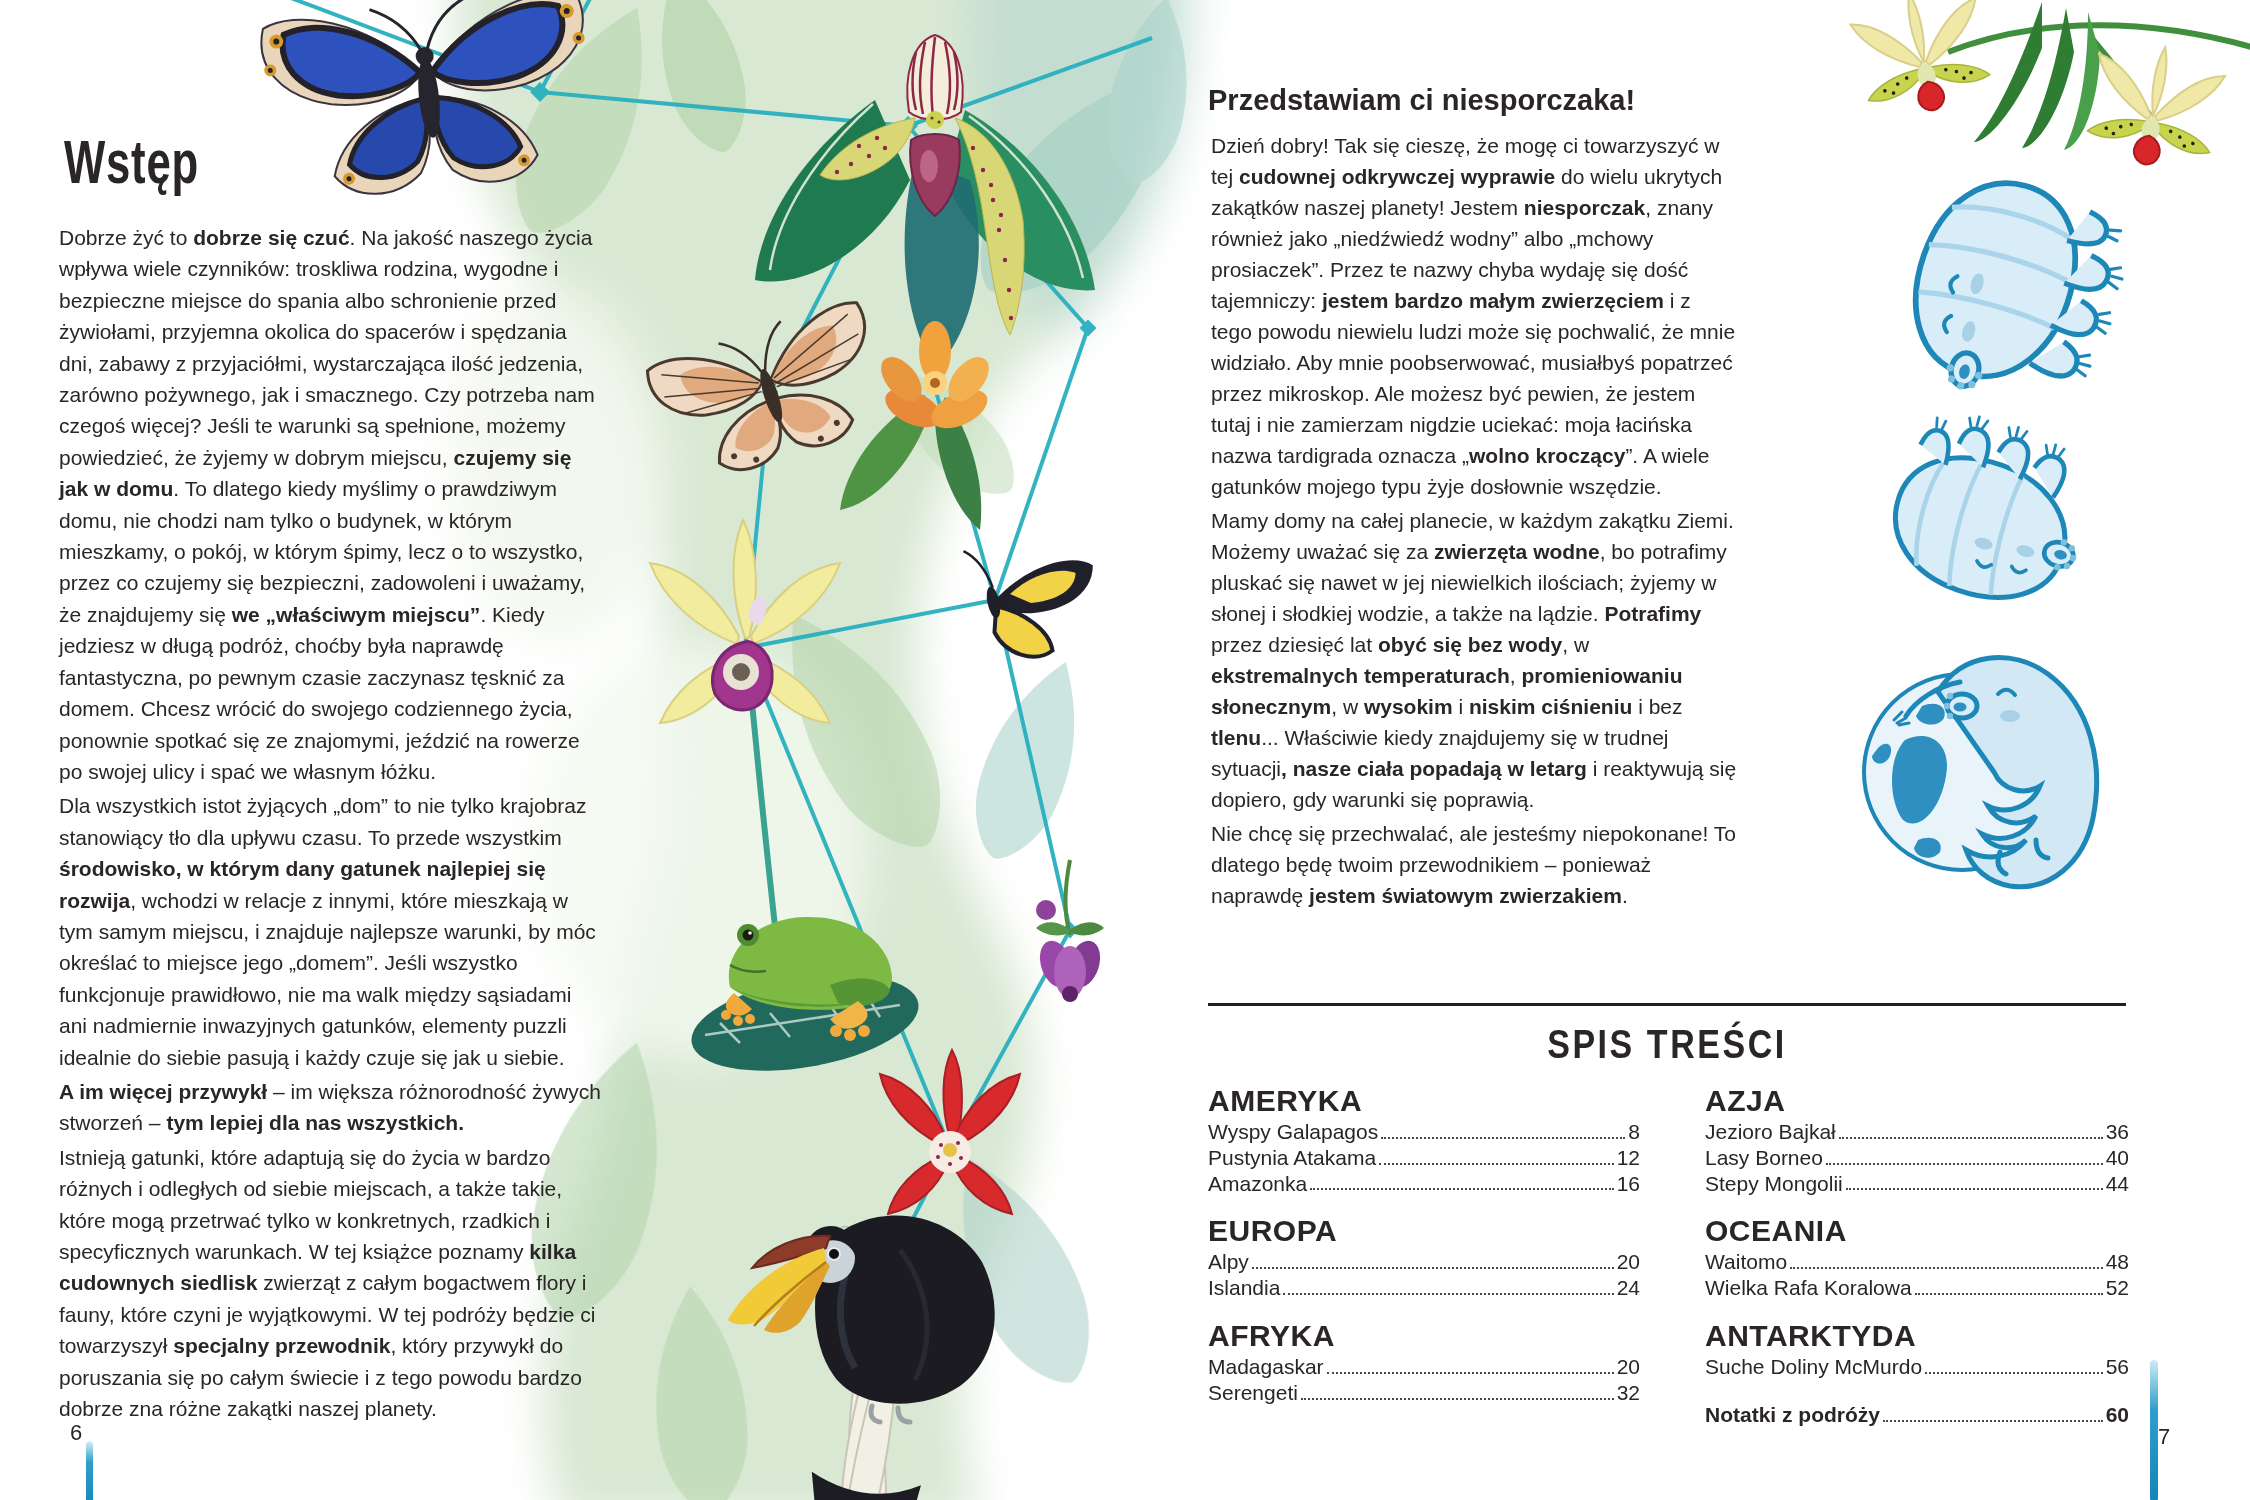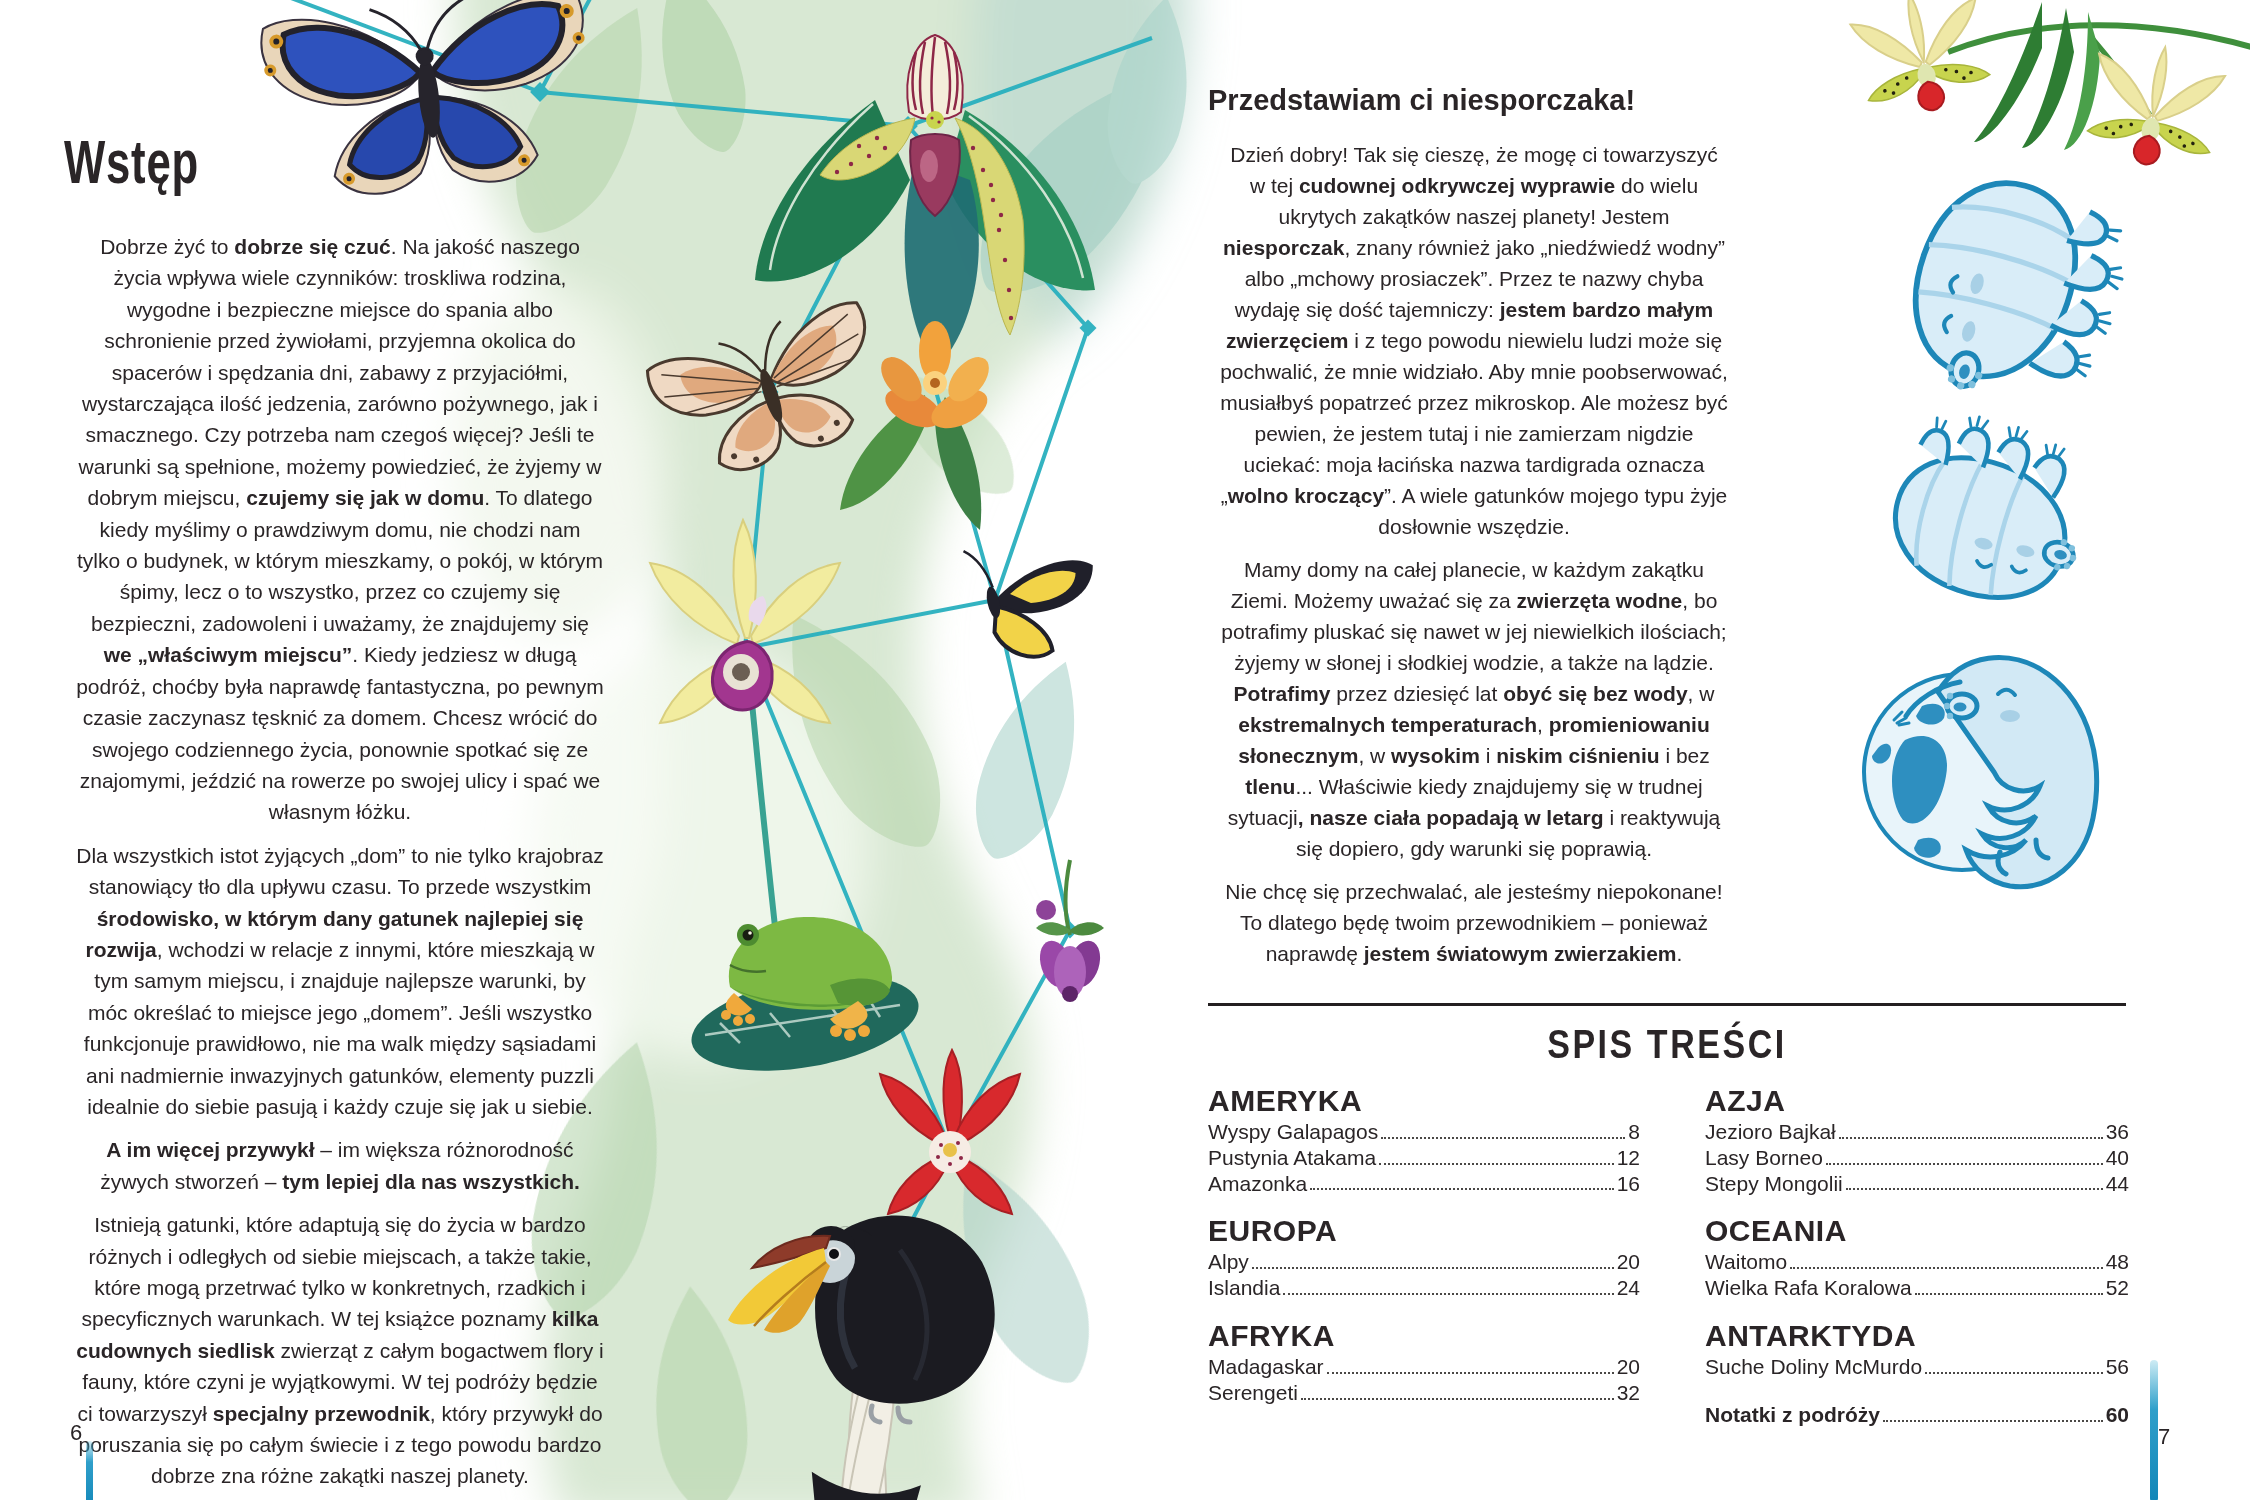--- a/index.html
+++ b/index.html
@@ -2,22 +2,22 @@
 <html><head>
 <meta charset="utf-8">
 <style>
   html,body{margin:0;padding:0;background:#ffffff;}
   .spread{position:relative;width:2250px;height:1500px;background:#ffffff;overflow:hidden;
           font-family:"Liberation Sans",sans-serif;color:#2a2527;}
   svg.decor{position:absolute;left:0;top:0;pointer-events:none;}
   .hand{font-weight:700;transform-origin:left top;}
   .heading-wstep{position:absolute;left:64px;top:126px;font-size:56px;letter-spacing:1px;
                  transform:scaleX(.78) scaleY(1.1);}
-  .body-left{position:absolute;left:64px;top:219px;width:552px;font-size:21px;line-height:31.4px;}
-  .body-left p,.body-right p{margin:12px;text-align:center;}
+  .body-left{position:absolute;left:56px;top:219px;width:552px;font-size:21px;line-height:31.4px;}
+  .body-left p,.body-right p{margin:3px;}
   b{font-weight:700;}
   .heading-right{position:absolute;left:1208px;top:84px;font-size:29px;font-weight:700;}
   .body-right{position:absolute;left:1208px;top:127px;width:532px;font-size:21px;line-height:31px;}
   .toc-rule{position:absolute;left:1208px;top:1003px;width:918px;height:3px;background:#231f20;}
   .toc-title{position:absolute;left:1208px;top:1022px;width:918px;text-align:center;font-size:40px;
              font-weight:700;letter-spacing:3px;transform:scaleX(.85);transform-origin:center top;}
   .toc-col{position:absolute;top:1088px;font-size:21px;}
   .toc-col1{left:1208px;width:432px;}
   .toc-col2{left:1696px;width:424px;margin-left:9px;}
   .toc-section{margin-bottom:22px;}

